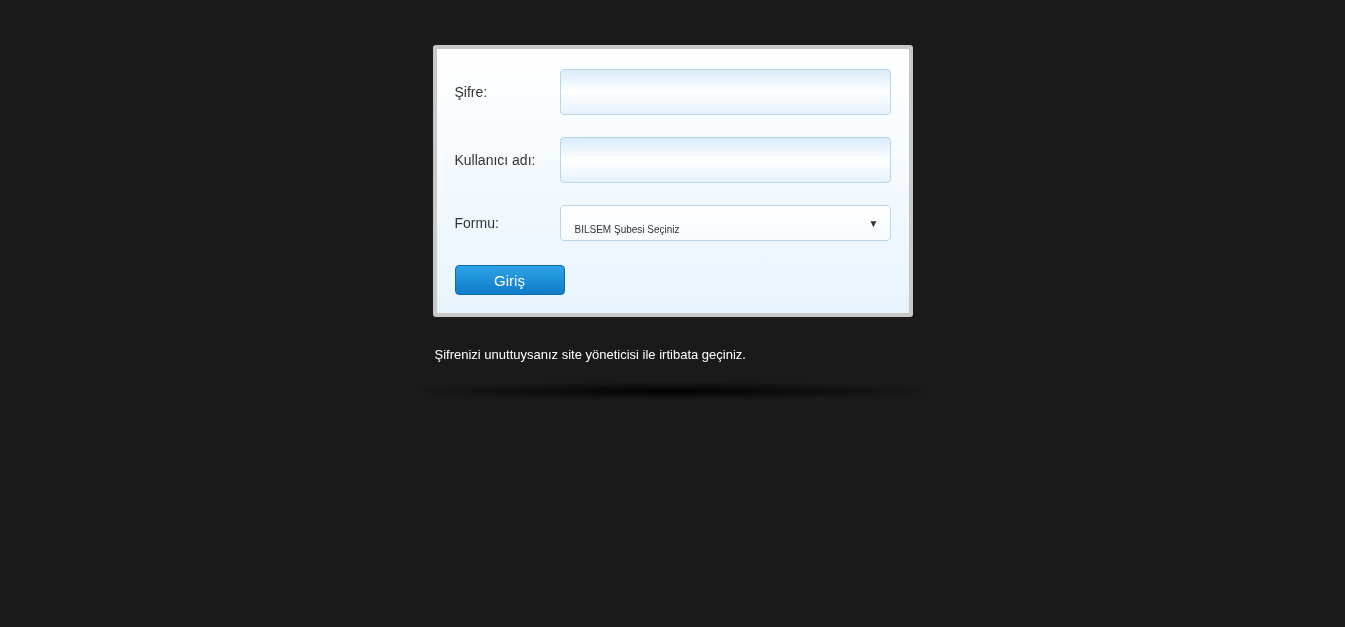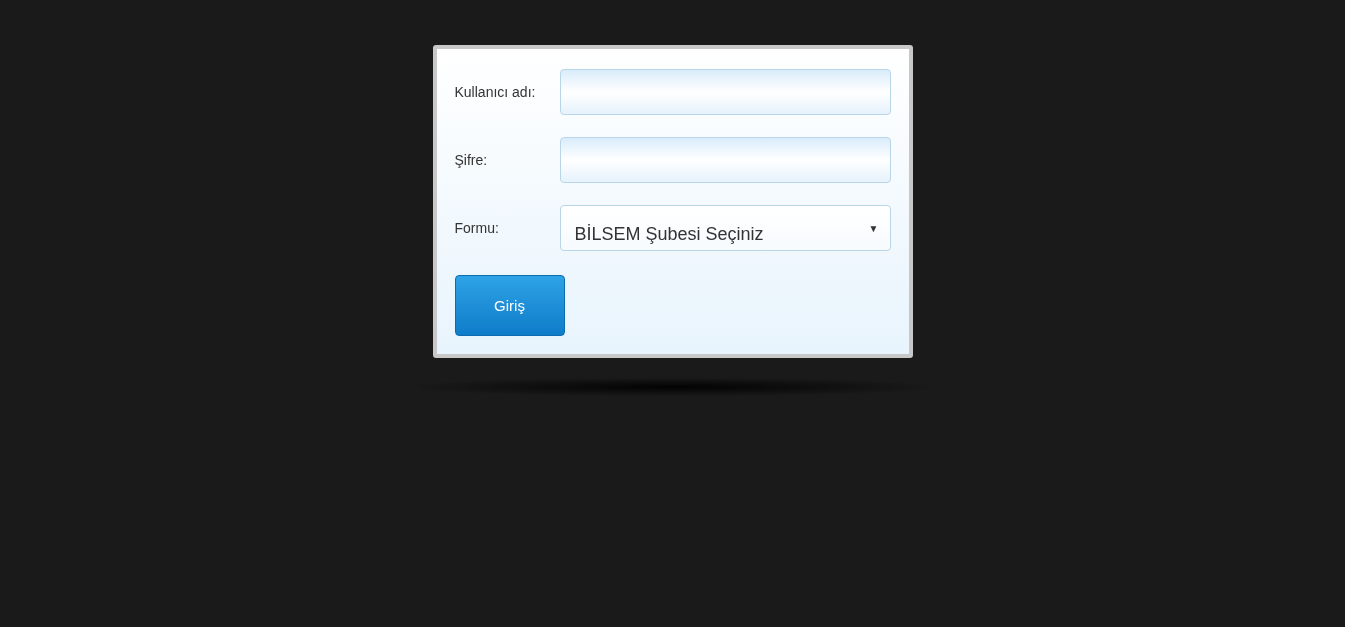--- a/index.html
+++ b/index.html
@@ -71,35 +71,35 @@
       right: 12px;
       top: 50%;
       transform: translateY(-50%);
       font-size: 10px;
       color: #333;
       pointer-events: none;
     }
     
     .form-select-inner {
       width: 100%;
-      height: 46px;
+      height: 36px;
       background: linear-gradient(to bottom, #ffffff 0%, #f7fbfe 100%);
       border: 1px solid #b9d6e8;
       border-radius: 4px;
       padding: 12px 30px 0 14px;
-      font-size: 18px;
+      font-size: 10px;
       color: #333;
       appearance: none;
       -webkit-appearance: none;
       -moz-appearance: none;
     }
     
     .submit-button {
       width: 110px;
-      height: 61px;
+      height: 30px;
       background: linear-gradient(to bottom, #2ea3e6 0%, #0f7cc9 100%);
       border: 1px solid #0d6cb0;
       border-radius: 4px;
       color: #ffffff;
       font-size: 15px;
       cursor: pointer;
       margin-top: 2px;
     }
     
     .help-text {
@@ -118,37 +118,38 @@
     }
   </style>
 </head>
 <body>
 
 <div class="container">
 
   <div class="login-panel">
     
     <div class="form-row">
-      <label class="form-label">Kullanıcı adı:</label>
-      <input type="text" class="form-input" value="" style="">
+      <label class="form-label">Şifre:</label>
+      <input type="password" class="form-input" value="" style="">
     </div>
     
     <div class="form-row">
-      <label class="form-label">Şifre:</label>
-      <input type="password" class="form-input" value="" style="">
+      <label class="form-label">Kullanıcı adı:</label>
+      <input type="text" class="form-input" value="" style="">
     </div>
     
     <div class="form-row">
       <label class="form-label">Formu:</label>
       <div class="select-wrapper">
         <select class="form-select-inner">
           <option>BİLSEM Şubesi Seçiniz</option>
         </select>
       </div>
     </div>
     
     <button class="submit-button">Giriş</button>
     
   </div>
 
+  <p class="help-text">Şifrenizi unuttuysanız site yöneticisi ile irtibata geçiniz.</p>
 
   <div class="shadow-bar"></div>
 </div>
 
 </body></html>

